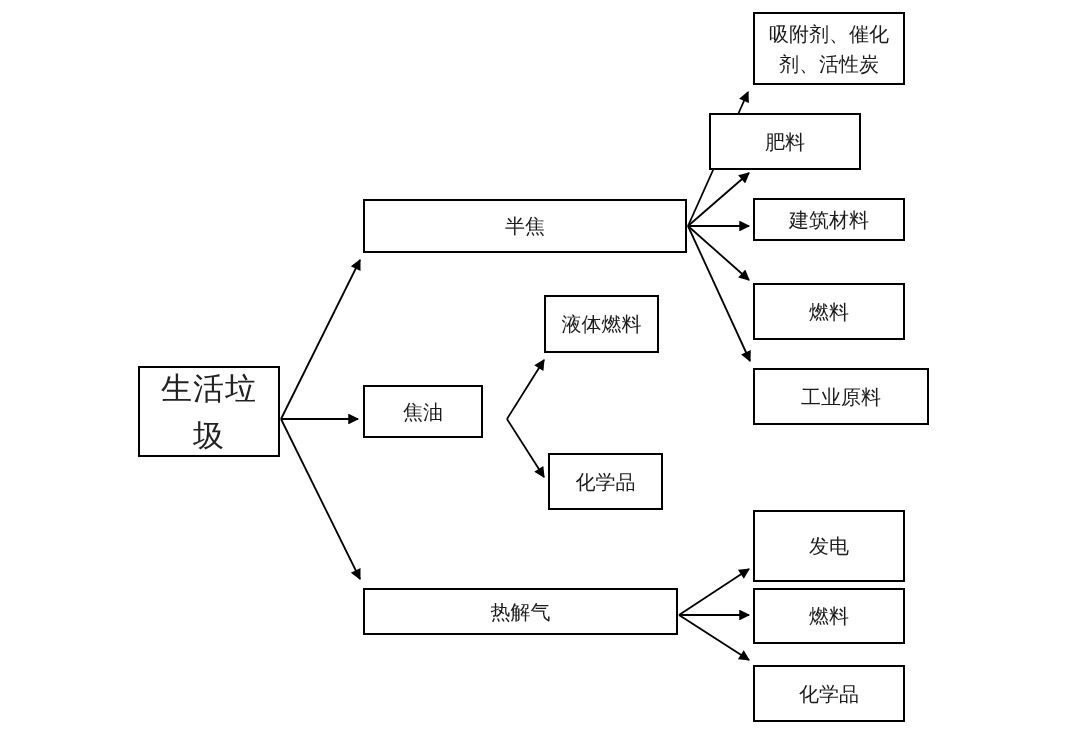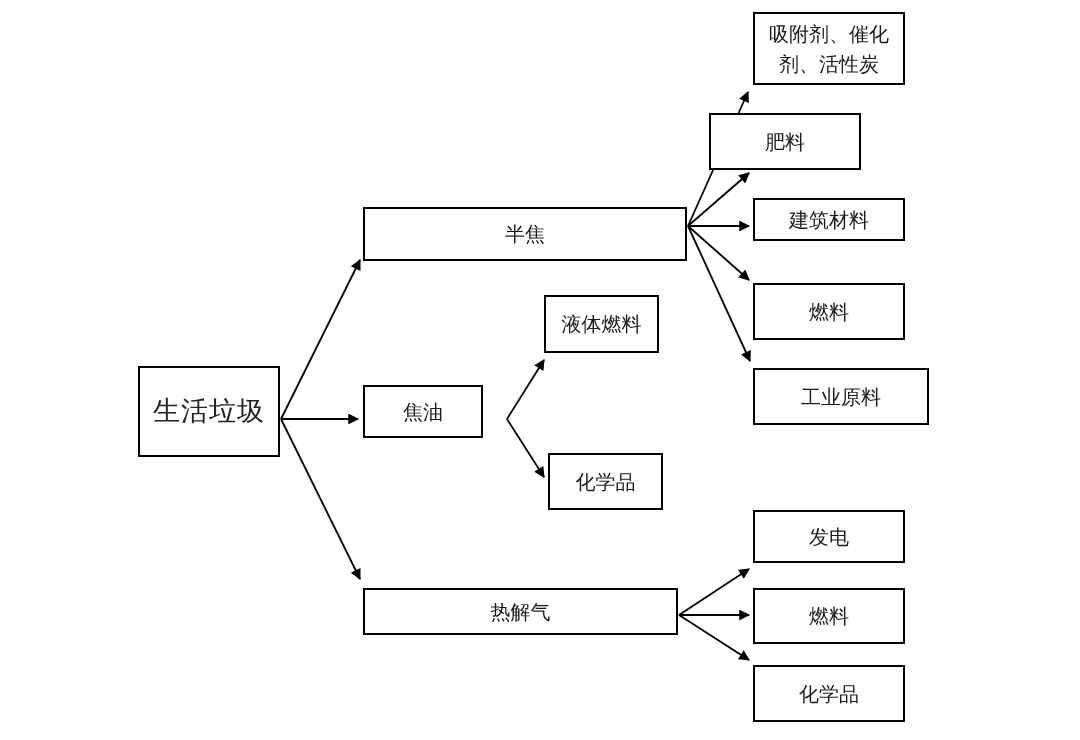--- a/index.html
+++ b/index.html
@@ -35,21 +35,21 @@
     justify-content: center;
     text-align: center;
     font-family: "DejaVu Serif", "Liberation Serif", serif;
     font-size: 20px;
     color: #1a1a1a;
     line-height: 1.5;
     padding: 2px 10px;
   }
   .node.root {
     font-family: "DejaVu Sans", "Liberation Sans", sans-serif;
-    font-size: 27px;
+    font-size: 31px;
     color: #222222;
     letter-spacing: 1px;
   }
 </style>
 </head>
 <body>
 
 <div class="canvas">
 
   <svg class="edges" viewBox="0 0 1080 740" xmlns="http://www.w3.org/2000/svg">
@@ -72,39 +72,39 @@
     <line x1="507" y1="419" x2="544" y2="360" marker-end="url(#arrow)"></line>
     <line x1="507" y1="419" x2="544" y2="477" marker-end="url(#arrow)"></line>
 
     <line x1="679" y1="615" x2="749" y2="569" marker-end="url(#arrow)"></line>
     <line x1="679" y1="615" x2="749" y2="615" marker-end="url(#arrow)"></line>
     <line x1="679" y1="615" x2="749" y2="660" marker-end="url(#arrow)"></line>
   </svg>
 
   <div class="node root" style="left:138px; top:366px; width:142px; height:91px;">生活垃圾</div>
 
-  <div class="node" style="left:363px; top:199px; width:324px; height:54px;margin-top:8px;">半焦</div>
+  <div class="node" style="left:363px; top:199px; width:324px; height:54px;">半焦</div>
 
   <div class="node" style="left:363px; top:385px; width:120px; height:53px;text-align:right;">焦油</div>
 
   <div class="node" style="left:363px; top:588px; width:315px; height:47px;">热解气</div>
 
   <div class="node" style="left:753px; top:12px; width:152px; height:73px;">吸附剂、催化剂、活性炭</div>
 
   <div class="node" style="left:709px; top:113px; width:152px; height:57px;">肥料</div>
 
   <div class="node" style="left:753px; top:198px; width:152px; height:43px;">建筑材料</div>
 
   <div class="node" style="left:753px; top:283px; width:152px; height:57px;">燃料</div>
 
   <div class="node" style="left:753px; top:368px; width:176px; height:57px;text-align:right;">工业原料</div>
 
   <div class="node" style="left:544px; top:295px; width:115px; height:58px;">液体燃料</div>
 
   <div class="node" style="left:548px; top:453px; width:115px; height:57px;">化学品</div>
 
-  <div class="node" style="left:753px; top:510px; width:152px; height:53px;">发电</div>
+  <div class="node" style="left:753px; top:510px; width:152px; height:72px;">发电</div>
 
   <div class="node" style="left:753px; top:588px; width:152px; height:56px;">燃料</div>
 
   <div class="node" style="left:753px; top:665px; width:152px; height:57px;">化学品</div>
 
 </div>
 
 </body></html>

